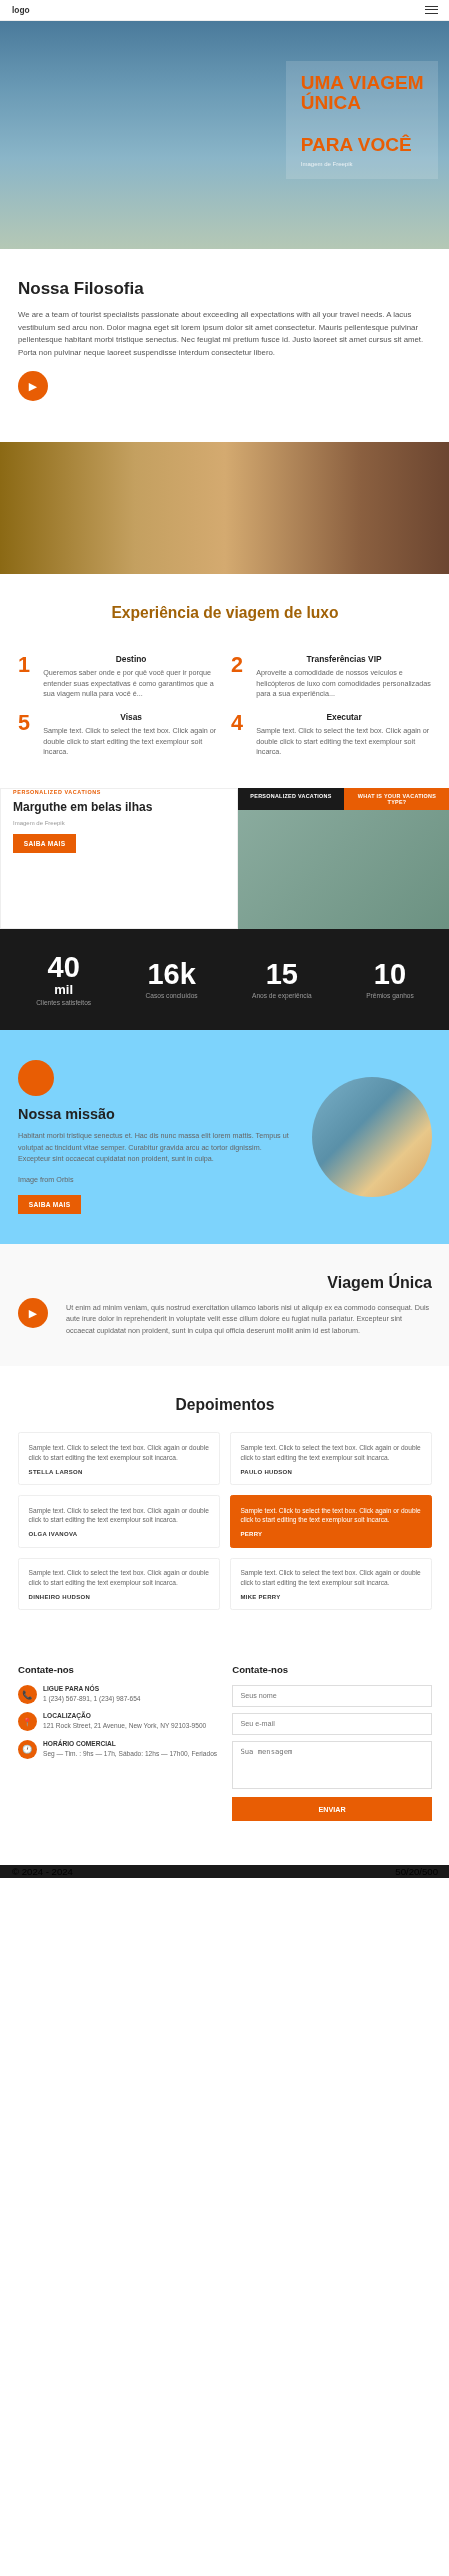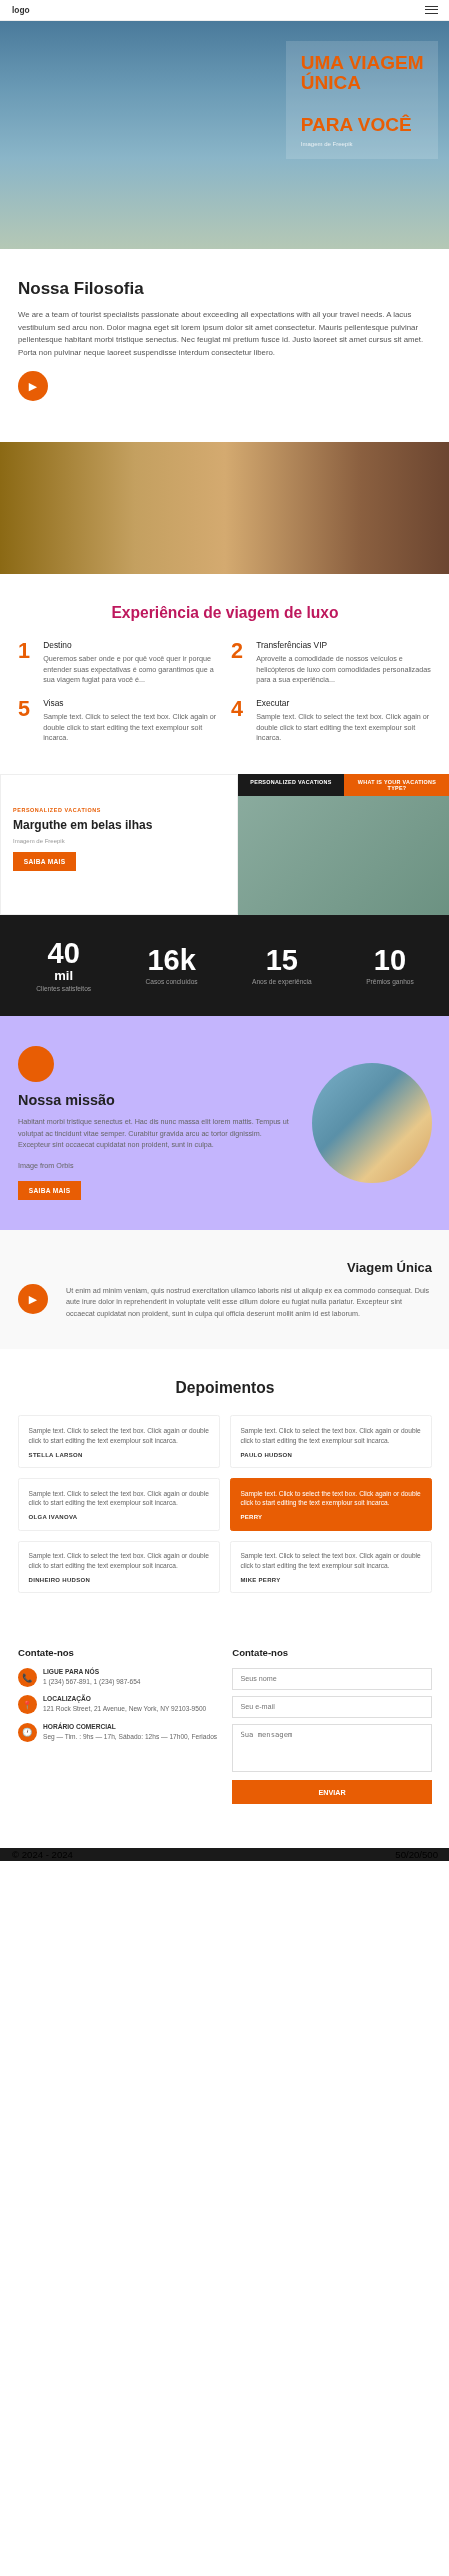--- a/index.html
+++ b/index.html
@@ -18,21 +18,21 @@
     .hero {
       position: relative; height: 228px;
       background: linear-gradient(135deg, #5a8ab5 0%, #a0c4d8 40%, #c8d8e8 60%, #8aac9a 100%);
       overflow: hidden;
     }
     .hero-bg {
       position: absolute; inset: 0;
       background: linear-gradient(to bottom, #4a7a9b 0%, #6a9ab5 30%, #8ab5c8 60%, #b5c8b5 100%);
     }
     .hero-overlay {
-      position: absolute; right: 12px; top: 20px;
+      position: absolute; right: 12px; top: 40px;
       background: rgba(255,255,255,0.15);
       padding: 12px 14.4px; max-width: 168px;
     }
     .hero-title {
       font-size: 19px; font-weight: 900; color: #fff;
       line-height: 1.1; text-transform: uppercase;
     }
     .hero-title span { color: #e85d04; }
     .hero-credit {
       margin-top: 4.8px; font-size: 6px; color: rgba(255,255,255,0.8);
@@ -57,34 +57,34 @@
       display: flex; align-items: center; justify-content: center;
       position: relative; overflow: hidden;
     }
     .team-image-inner {
       width: 100%; height: 100%;
       background: linear-gradient(to right, #8B6914 0%, #c4a060 30%, #d4aa70 50%, #8B6040 80%, #6B4530 100%);
     }
 
     
     .section-experiencia { padding: 30px 18px; background: #fff; }
-    .section-experiencia h2 { font-size: 15.6px; font-weight: 700; text-align: center; margin-bottom: 18px; color: #be185d; }
+    .section-experiencia h2 { font-size: 15.6px; font-weight: 700; text-align: center; margin-bottom: 32px; color: #a16207; }
     .exp-grid { display: grid; grid-template-columns: 1fr 1fr; gap: 12px; }
     .exp-item { display: flex; gap: 7.2px; align-items: flex-start; }
     .exp-number {
       font-size: 21.6px; font-weight: 900; color: #e85d04; line-height: 1;
       min-width: 18px;
     }
-    .exp-item h3 { font-size: 8.4px; font-weight: 400; margin-bottom: 3.6px; color: #222; }
+    .exp-item h3 { font-size: 8.4px; font-weight: 700; margin-bottom: 3.6px; color: #222; text-align: center; }
     .exp-item p { font-size: 7.2px; color: #666; line-height: 1.5; }
 
     
     .section-personalized { display: flex; background: #fff; }
     .section-pers-left {
-      flex: 1; background: #fff; padding: 32px 12px;
+      flex: 1; background: #fff; padding: 0 12px;
       border: 0.6px solid #eee;
     }
     .section-pers-right {
       flex: 1; position: relative; overflow: hidden;
       background: linear-gradient(135deg, #2a2a2a, #555);
     }
     .pers-tag {
       font-size: 5.4px; font-weight: 700; color: #e85d04;
       letter-spacing: 0.6px; text-transform: uppercase; margin-bottom: 4.8px;
     }
@@ -115,41 +115,41 @@
       background: #1a1a1a; padding: 24px 18px;
       display: flex; justify-content: space-around; align-items: center; gap: 18px;
     }
     .stat-item { text-align: center; }
     .stat-number { font-size: 29px; font-weight: 900; color: #fff; line-height: 1; }
     .stat-suffix { font-size: 13px; font-weight: 700; color: #fff; }
     .stat-label { font-size: 6.6px; color: #999; margin-top: 2.4px; }
 
     
     .section-missao {
-      padding: 30px 18px; background: #c4b5fd;
+      padding: 30px 18px; background: #7dd3fc;
       display: flex; gap: 16px; align-items: center;
     }
     .missao-left { flex: 1; }
     .missao-left h2 { font-size: 14.4px; font-weight: 700; margin-bottom: 8.4px; color: #222; }
     .missao-left p { font-size: 7.2px; color: #666; line-height: 1.6; margin-bottom: 9.6px; }
     .missao-credit { font-size: 6px; color: #999; margin-bottom: 9.6px; }
     .missao-right {
       flex: 0 0 120px; height: 120px; border-radius: 50%; overflow: hidden;
       background: linear-gradient(135deg, #c8a060, #8ab4c8);
     }
     .missao-img {
       width: 100%; height: 100%;
       background: linear-gradient(135deg, #7ab0c8 0%, #5a90a8 40%, #e8c88a 70%, #d4a060 100%);
     }
 
     
     .section-viagem { padding: 30px 18px; background: #f9f9f9; }
     .viagem-inner { display: flex; gap: 18px; align-items: flex-start; }
     .viagem-text { flex: 1; }
-    .viagem-text h2 { font-size: 13px; font-weight: 700; text-align: right; margin-bottom: 9.6px; color: #222; }
+    .viagem-text h2 { font-size: 16px; font-weight: 700; text-align: right; margin-bottom: 9.6px; color: #222; }
     .viagem-text p { font-size: 7.2px; color: #666; line-height: 1.6; }
     .viagem-circle { flex: 0 0 30px; display: flex; flex-direction: column; align-items: center; padding-top: 24px; }
 
     
     .section-depoimentos { padding: 30px 18px; background: #fff; }
     .section-depoimentos h2 {
       font-size: 15.6px; font-weight: 700; text-align: center;
       margin-bottom: 18px; color: #222;
     }
     .dep-grid { display: grid; grid-template-columns: 1fr 1fr; gap: 9.6px; }
@@ -232,21 +232,21 @@
   <div class="team-image-inner"></div>
 </div>
 
 <section class="section-experiencia">
   <h2>Experiência de viagem de luxo</h2>
   <div class="exp-grid" id="exp-grid">
       <div class="exp-item">
       <div class="exp-number">1</div>
       <div>
         <h3>Destino</h3>
-        <p>Queremos saber onde e por quê você quer ir porque entender suas expectativas é como garantimos que a sua viagem fugiat para você é...</p>
+        <p>Queremos saber onde e por quê você quer ir porque entender suas expectativas é como garantimos que a sua viagem nulla para você é...</p>
       </div>
     </div>
       <div class="exp-item">
       <div class="exp-number">2</div>
       <div>
         <h3>Transferências VIP</h3>
         <p>Aproveite a comodidade de nossos veículos e helicópteros de luxo com comodidades personalizadas para a sua experiência...</p>
       </div>
     </div>
       <div class="exp-item">

